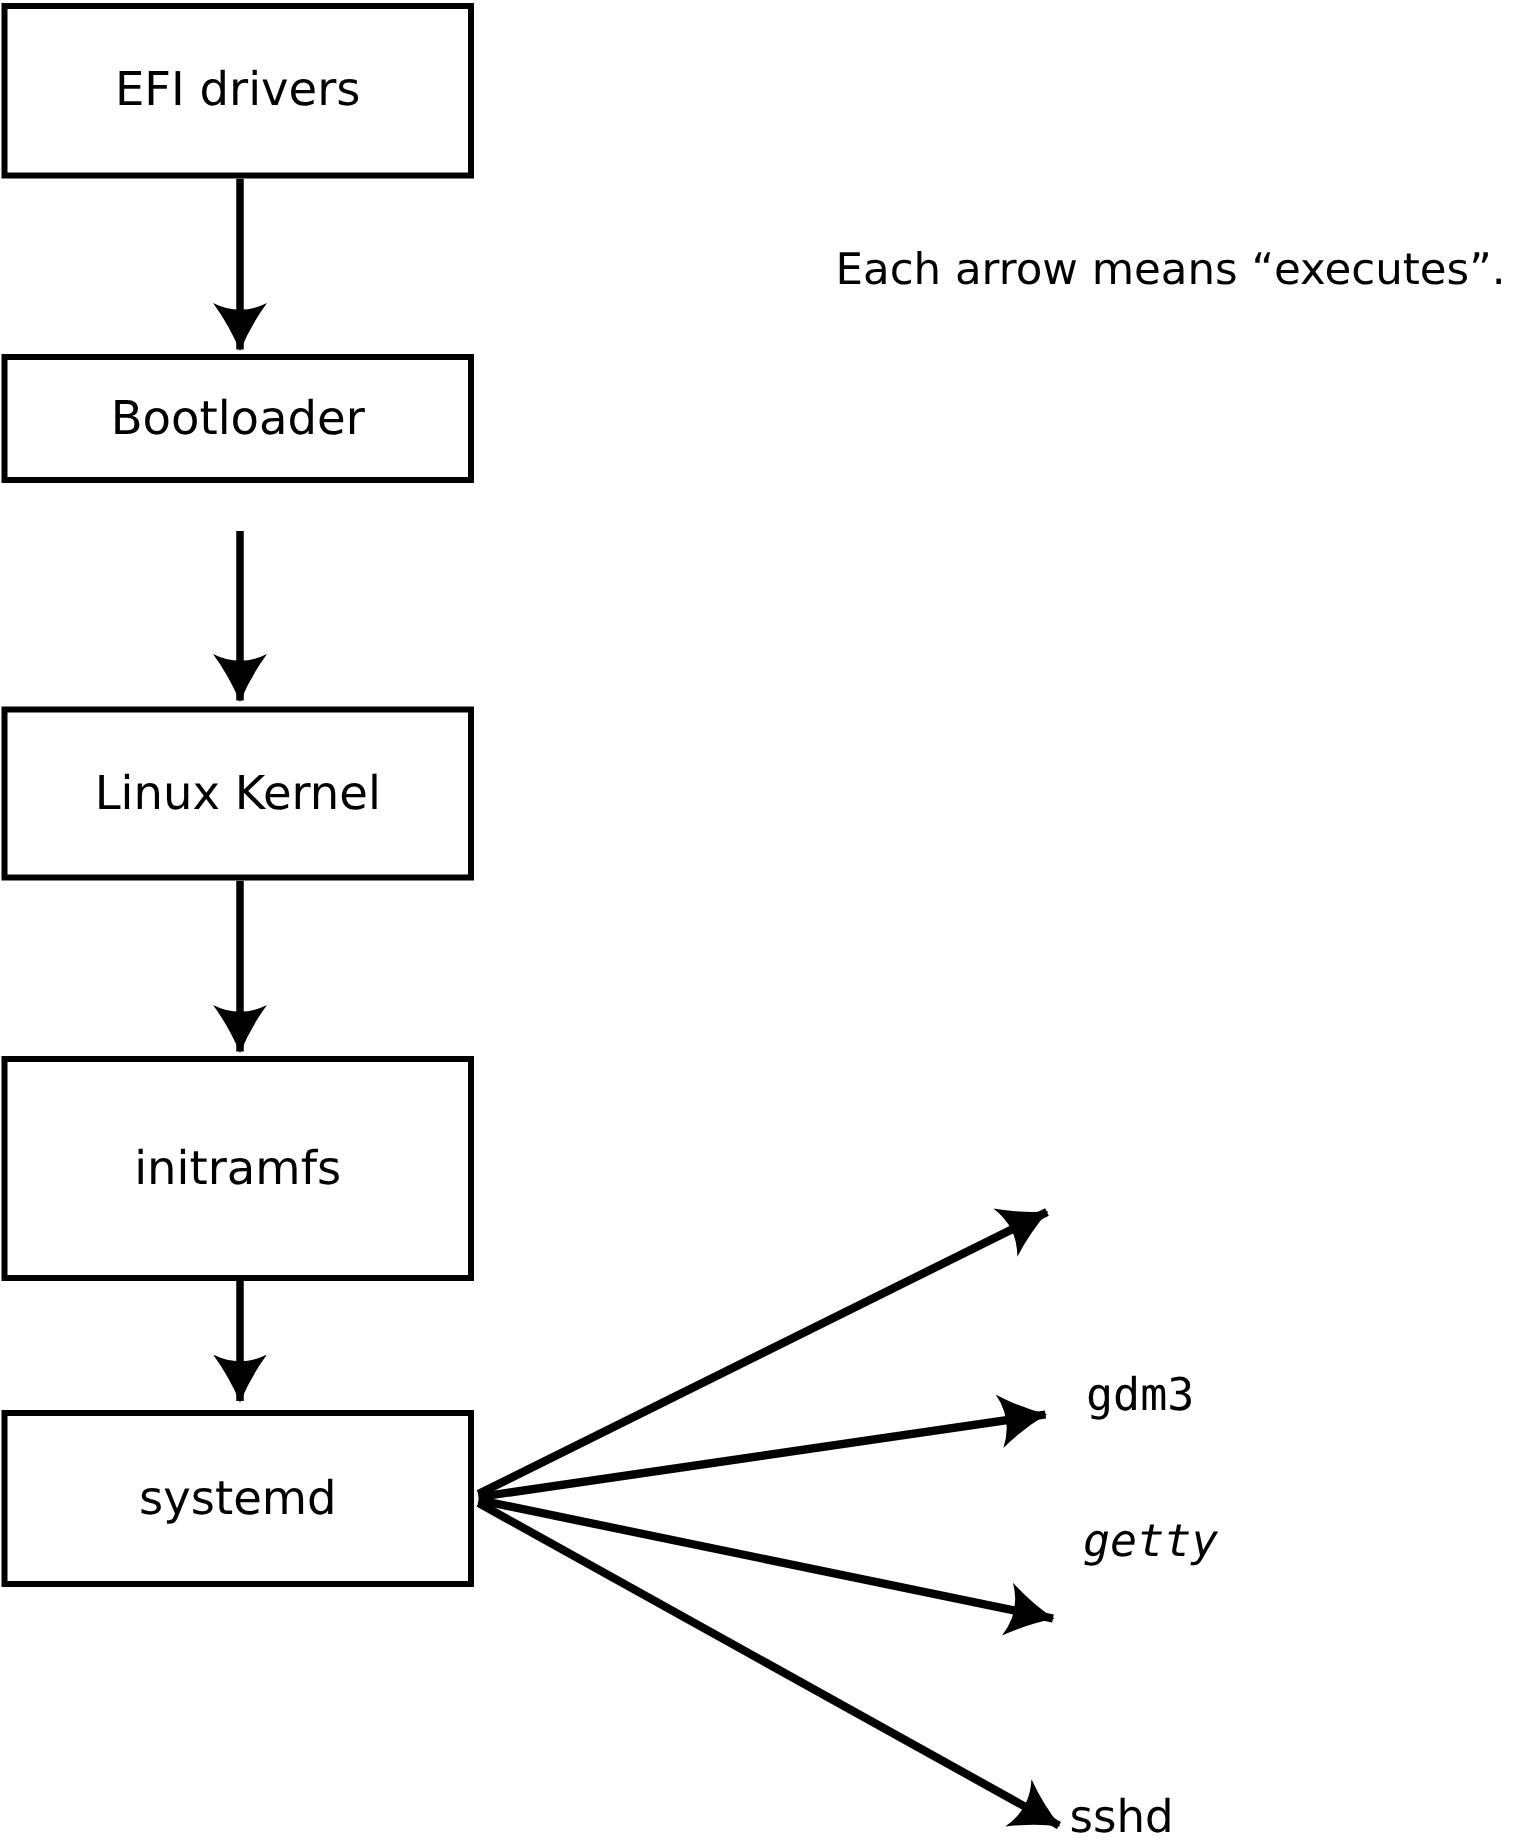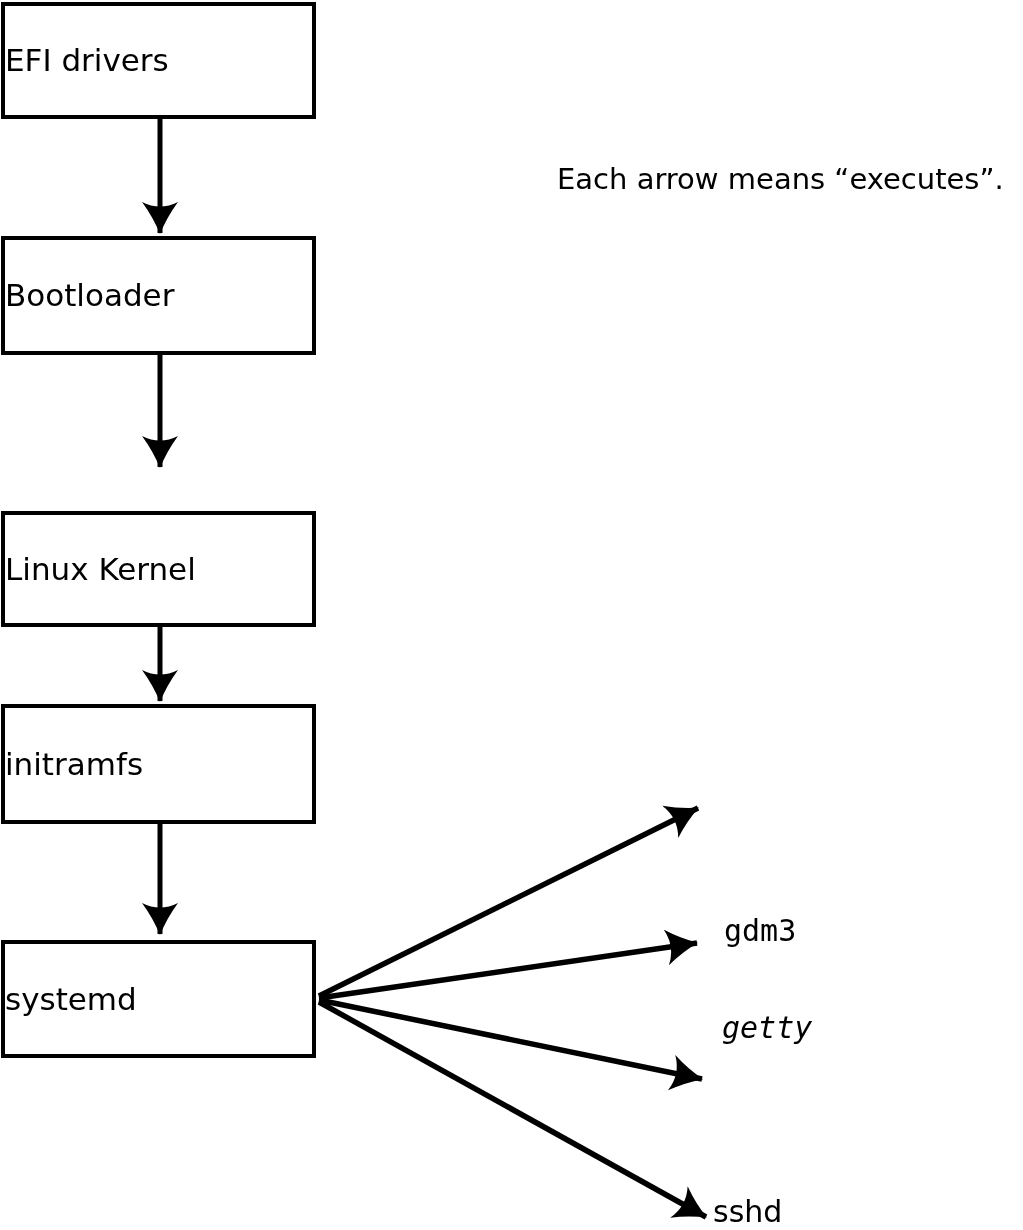--- a/index.html
+++ b/index.html
@@ -24,20 +24,21 @@
   .node-box {
     position: absolute;
     left: 1px;
     width: 315px;
     height: 117px;
     box-sizing: border-box;
     border: 4px solid #000000;
     background: #ffffff;
     display: flex;
     align-items: center;
+    justify-content: center;
     font-size: 31px;
     line-height: 1;
     white-space: nowrap;
   }
   .note {
     position: absolute;
     left: 557px;
     top: 165px;
     font-size: 29px;
     line-height: 1;
@@ -75,29 +76,29 @@
     <line x1="319" y1="996" x2="698" y2="808" stroke="#000000" stroke-width="5.5" marker-end="url(#ah)"></line>
     <line x1="319" y1="998" x2="697" y2="943" stroke="#000000" stroke-width="5.5" marker-end="url(#ah)"></line>
     <line x1="319" y1="1000" x2="702" y2="1079" stroke="#000000" stroke-width="5.5" marker-end="url(#ah)"></line>
     <line x1="319" y1="1002" x2="706" y2="1217" stroke="#000000" stroke-width="5.5" marker-end="url(#ah)"></line>
   </svg>
 
   <div class="node-box" style="top:2px;">
     <span>EFI drivers</span>
   </div>
 
-  <div class="node-box" style="top:236px; height:119px;">
+  <div class="node-box" style="top:236px; height:86px;">
     <span>Bootloader</span>
   </div>
 
-  <div class="node-box" style="top:471px; height:116px;margin-top:40px;">
+  <div class="node-box" style="top:471px; height:116px;">
     <span>Linux Kernel</span>
   </div>
 
-  <div class="node-box" style="top:704px; height:120px;">
+  <div class="node-box" style="top:704px; height:150px;">
     <span>initramfs</span>
   </div>
 
   <div class="node-box" style="top:940px; height:118px;">
     <span>systemd</span>
   </div>
 
   <div class="note">Each arrow means “executes”.</div>
 
 

